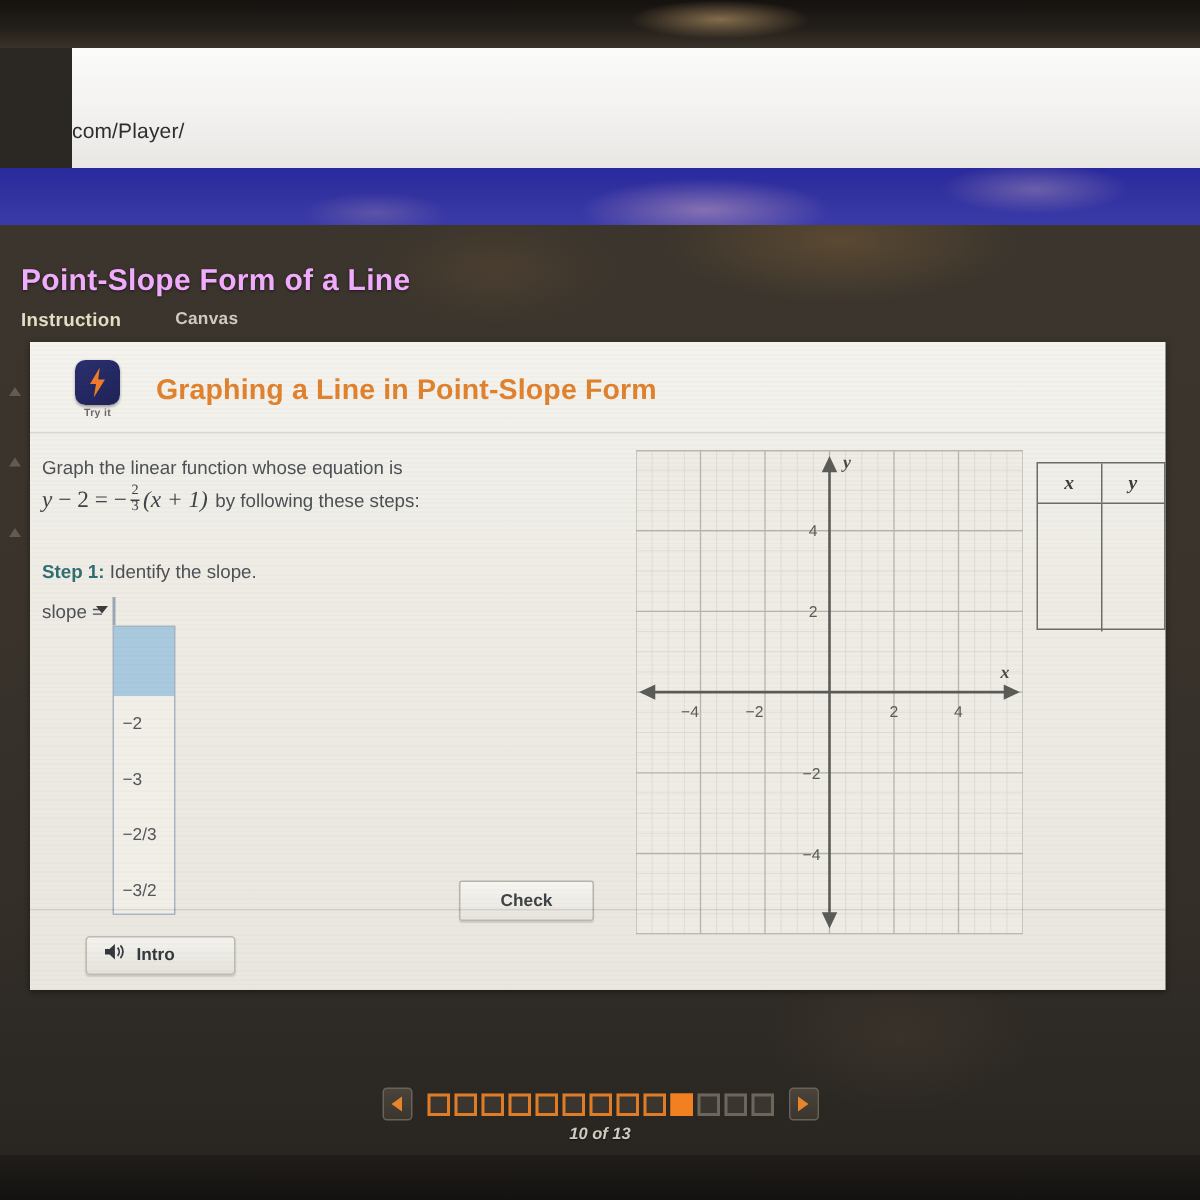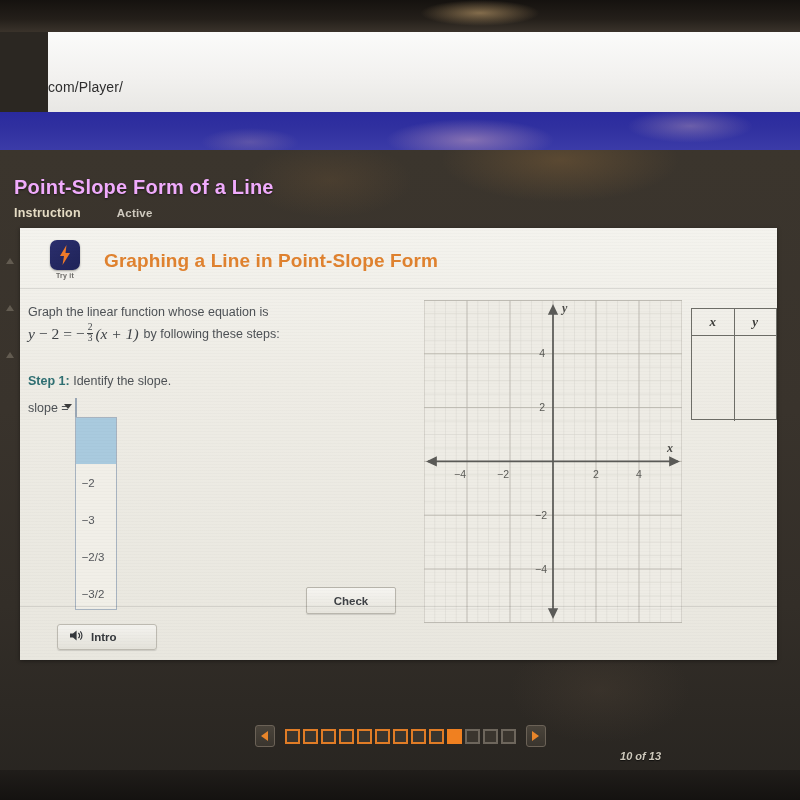--- a/index.html
+++ b/index.html
@@ -148,21 +148,21 @@
        display:flex;align-items:center;justify-content:center;}
   .pg-arrow .tri-l{width:0;height:0;border-top:5px solid transparent;
        border-bottom:5px solid transparent;border-right:7px solid #e8852a;}
   .pg-arrow .tri-r{width:0;height:0;border-top:5px solid transparent;
        border-bottom:5px solid transparent;border-left:7px solid #e8852a;}
   .pg-dots{display:flex;gap:3px;margin:0 6px;}
   .pg-sq{width:15px;height:15px;box-sizing:border-box;}
   .pg-sq.visited{border:2px solid #e07c26;background:#3a352e;}
   .pg-sq.current{background:#f08020;border:2px solid #f08020;}
   .pg-sq.future{border:2px solid #6d665c;background:#3a352e;}
-  .pg-count{position:absolute;left:0;top:750px;width:661px;text-align:right;
+  .pg-count{position:absolute;left:0;top:750px;width:800px;text-align:center;
        font-size:11px;font-weight:bold;color:#cfcabd;font-style:italic;
        text-shadow:0 1px 1px rgba(0,0,0,.6);}
 </style>
 </head>
 <body>
 
 <div id="photo">
 
   <div class="dark-top">
     <div class="glare1"></div>
@@ -187,21 +187,21 @@
     </div>
 
   <div class="appbg">
       <div class="blotch"></div>
     </div>
   <div class="bottom-dark"></div>
 
   <div class="lesson-title">Point-Slope Form of a Line</div>
   <div class="tabs">
     <span class="tab-instruction">Instruction</span>
-    <span class="tab-active">Active</span>
+    <span class="tab-active">Canvas</span>
   </div>
 
   <div class="rail-arrow" style="top:258px"></div>
   <div class="rail-arrow" style="top:305px"></div>
   <div class="rail-arrow" style="top:352px"></div>
 
   <div class="card">
 
     <div class="tryit">
       <div class="tryit-badge">

